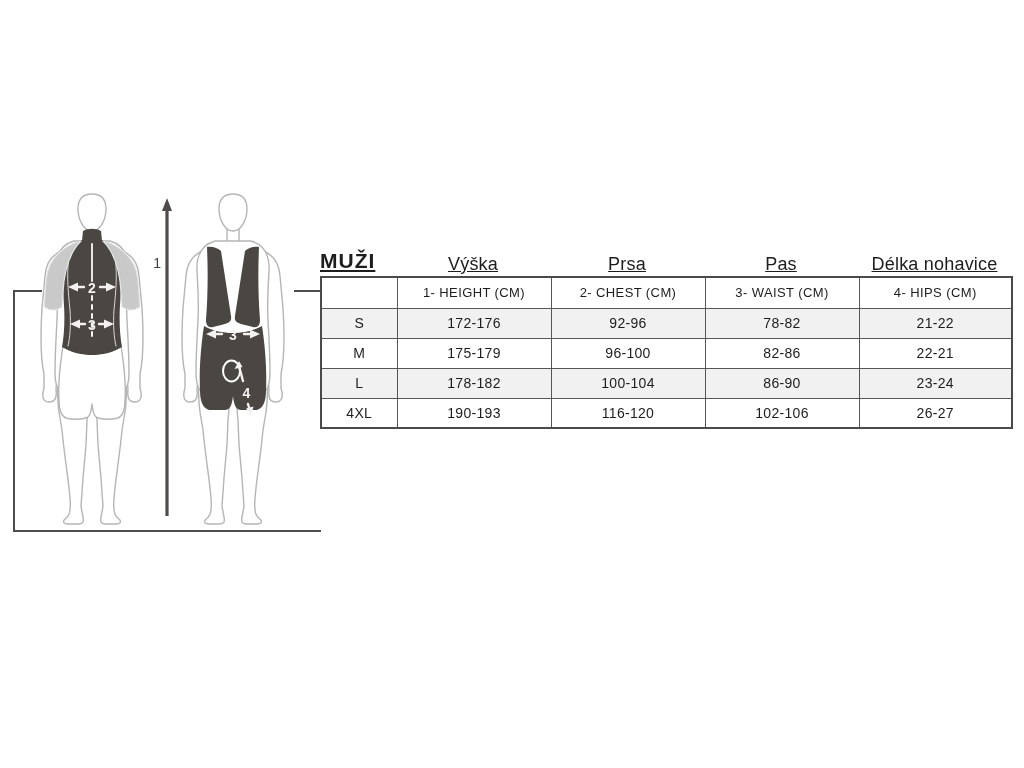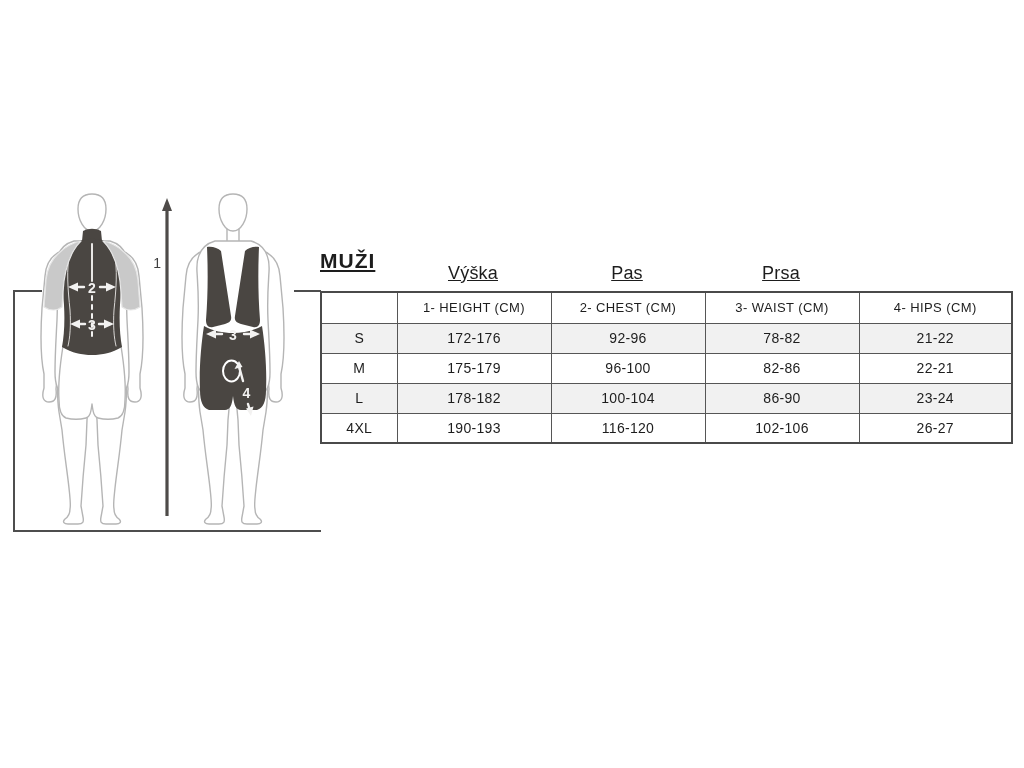--- a/index.html
+++ b/index.html
@@ -9,25 +9,25 @@
   }
   .diagram-svg{position:absolute;left:0;top:0;}
 
   
   .chart-header{position:absolute;left:320px;top:246px;width:691px;height:44px;display:flex;text-decoration:underline;}
   .chart-header .hcell{flex:none;text-align:center;}
   .hcell.c0{width:76px;text-align:left;}
   .hcell.c1,.hcell.c2,.hcell.c3{width:154px;}
   .hcell.c4{width:153px;}
   .page-title{font-size:21px;font-weight:bold;letter-spacing:1px;margin-top:3px;}
-  .cz-label{font-size:18px;margin-top:17px;letter-spacing:0.2px;}
+  .cz-label{font-size:18px;margin-top:8px;letter-spacing:0.2px;}
 
   
   table.size-table{
-    position:absolute;left:320px;top:291px;width:691px;
+    position:absolute;left:320px;top:276px;width:691px;
     border-collapse:collapse;table-layout:fixed;
     border:2px solid #4a4a4a;
   }
   .size-table th,.size-table td{
     border:1px solid #565656;padding:0;text-align:center;vertical-align:middle;
     font-weight:normal;color:#1d1d1d;background-clip:padding-box;
   }
   .size-table thead tr{height:31px;}
   .size-table tbody tr{height:30px;}
   .size-table thead th{font-size:13px;letter-spacing:0.4px;}
@@ -129,22 +129,23 @@
         <line x1="248" y1="404" x2="249.5" y2="409" stroke-width="2.4"></line>
         <path d="M 251,416 L 246,408.5 L 253.5,406.5 Z" stroke="none"></path>
       </g>
       <text x="246.5" y="398" text-anchor="middle" font-size="14" font-weight="bold" fill="#f3f2f1">4</text>
     </g>
   </svg>
 
   <div class="chart-header">
     <div class="hcell c0 page-title">MUŽI</div>
     <div class="hcell c1 cz-label">Výška</div>
+    <div class="hcell c2 cz-label">Prsa</div>
     <div class="hcell c3 cz-label">Pas</div>
-    <div class="hcell c2 cz-label">Prsa</div>
+    <div class="hcell c4 cz-label">Délka nohavice</div>
   </div>
 
   <table class="size-table">
     <colgroup>
       <col style="width:76px">
         <col style="width:154px">
         <col style="width:154px">
         <col style="width:154px">
         <col style="width:153px">
     </colgroup>

